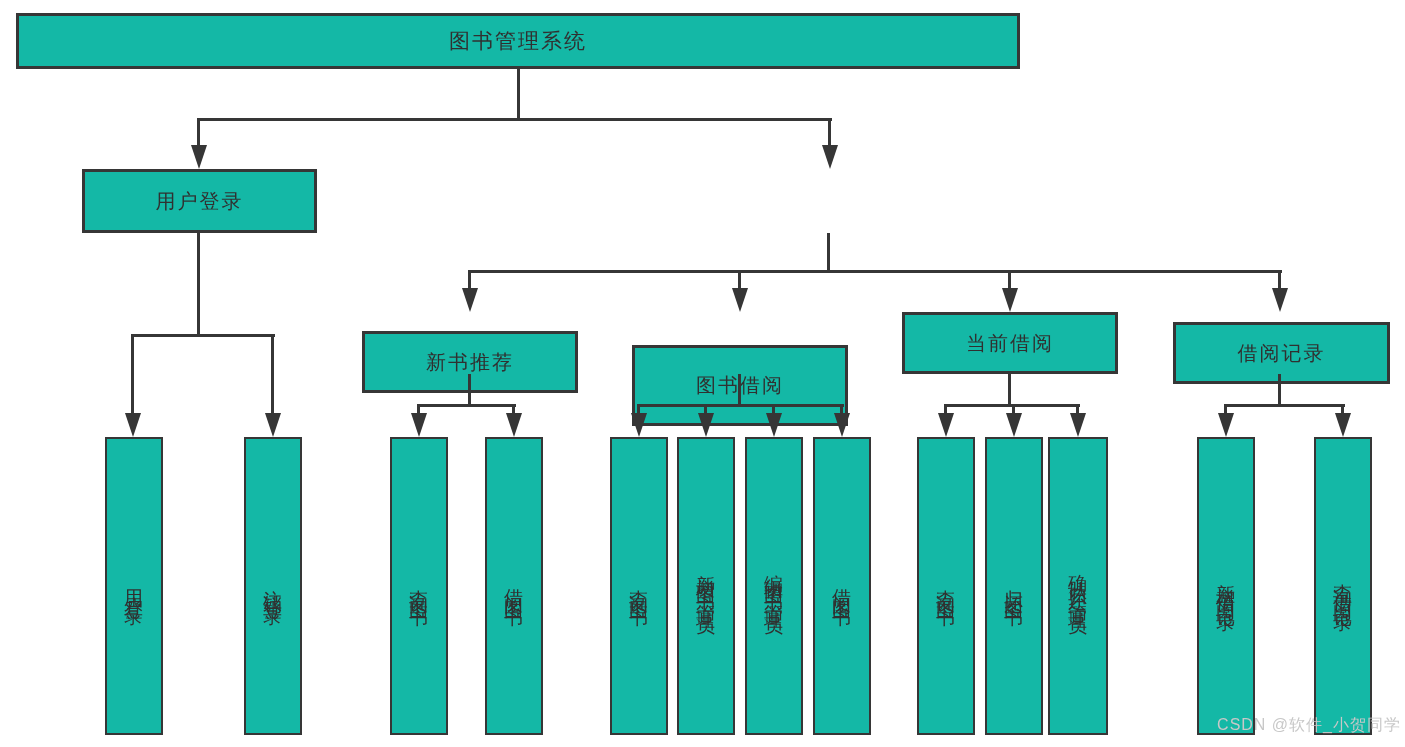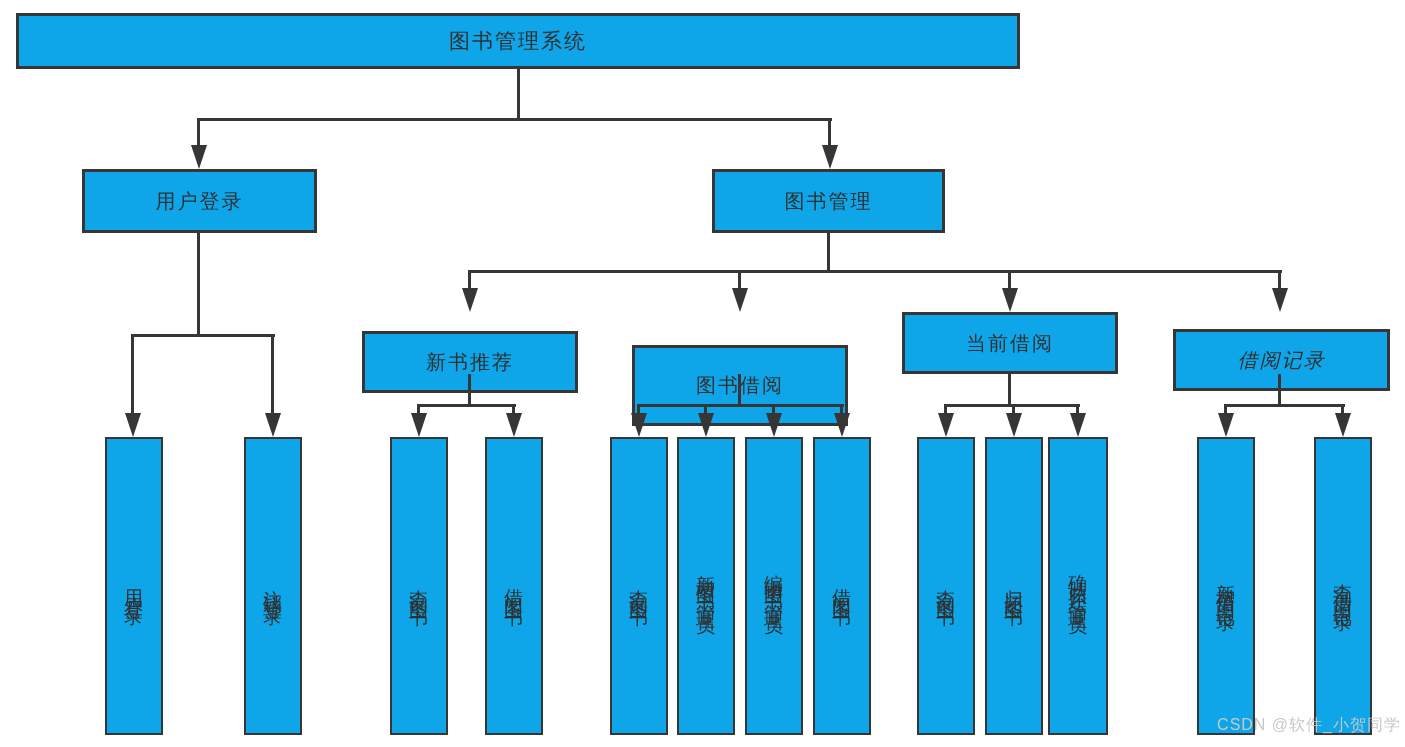--- a/index.html
+++ b/index.html
@@ -7,21 +7,21 @@
     position:relative;
     width:1405px;height:747px;
     background:#ffffff;
     font-family:"Liberation Sans","DejaVu Sans",sans-serif;
     overflow:hidden;
   }
   .box{
     position:absolute;
     box-sizing:border-box;
     border:3px solid #363636;
-    background:#0ea5e9;
+    background:#14b8a6;
     display:flex;align-items:center;justify-content:center;
     color:#303030;
     font-size:20px;
     letter-spacing:2px;
     white-space:nowrap;
   }
   .vbox{
     border-width:2px;
     writing-mode:vertical-rl;
     text-orientation:mixed;
@@ -50,26 +50,25 @@
   }
 </style>
 </head>
 <body>
 
 <div id="canvas">
 
   <div class="box title" style="left:16px;top:13px;width:1004px;height:56px;">图书管理系统</div>
 
   <div class="box" style="left:82px;top:169px;width:235px;height:64px;">用户登录</div>
-  <div class="box" style="left:712px;top:169px;width:233px;height:64px;">图书管理</div>
 
   <div class="box" style="left:362px;top:312px;width:216px;height:62px;margin-top:19px;">新书推荐</div>
   <div class="box" style="left:632px;top:317px;width:216px;height:81px;margin-top:28px;">图书借阅</div>
   <div class="box" style="left:902px;top:312px;width:216px;height:62px;">当前借阅</div>
-  <div class="box" style="left:1173px;top:329px;width:217px;height:62px;font-style:italic;">借阅记录</div>
+  <div class="box" style="left:1173px;top:322px;width:217px;height:62px;">借阅记录</div>
 
   <div class="box vbox" style="left:105px;top:437px;width:58px;height:298px;">用户登录</div>
   <div class="box vbox" style="left:244px;top:437px;width:58px;height:298px;">注销登录</div>
 
   <div class="box vbox" style="left:390px;top:437px;width:58px;height:298px;">查询图书</div>
   <div class="box vbox" style="left:485px;top:437px;width:58px;height:298px;">借阅图书</div>
 
   <div class="box vbox" style="left:610px;top:437px;width:58px;height:298px;">查询图书</div>
   <div class="box vbox" style="left:677px;top:437px;width:58px;height:298px;">新增图书（管理员）</div>
   <div class="box vbox" style="left:745px;top:437px;width:58px;height:298px;">编辑图书（管理员）</div>

